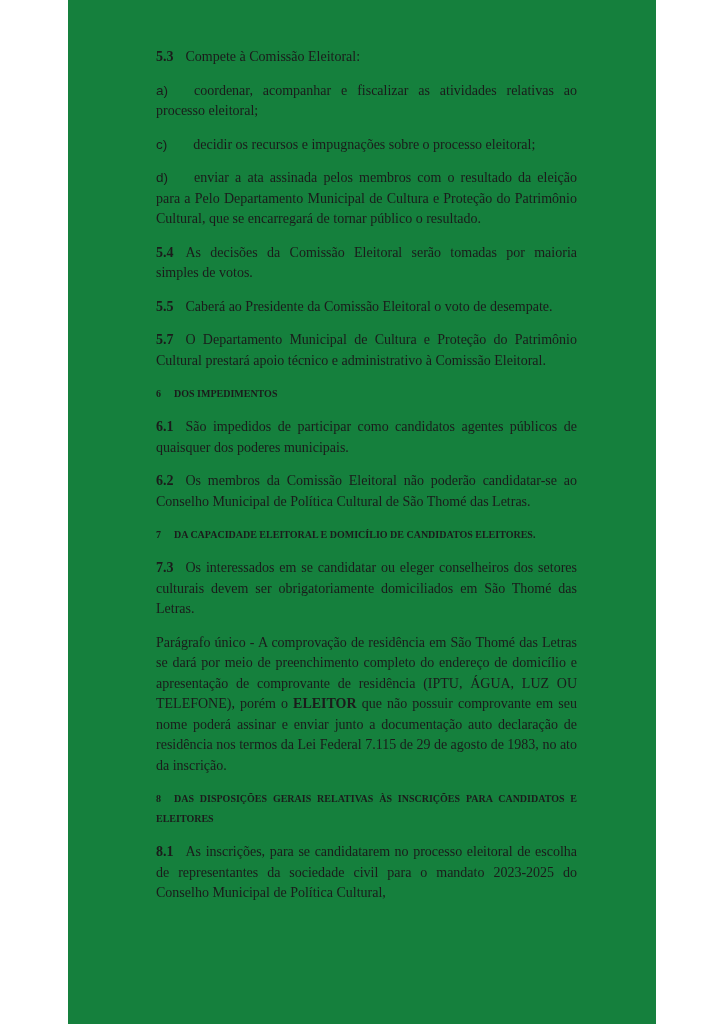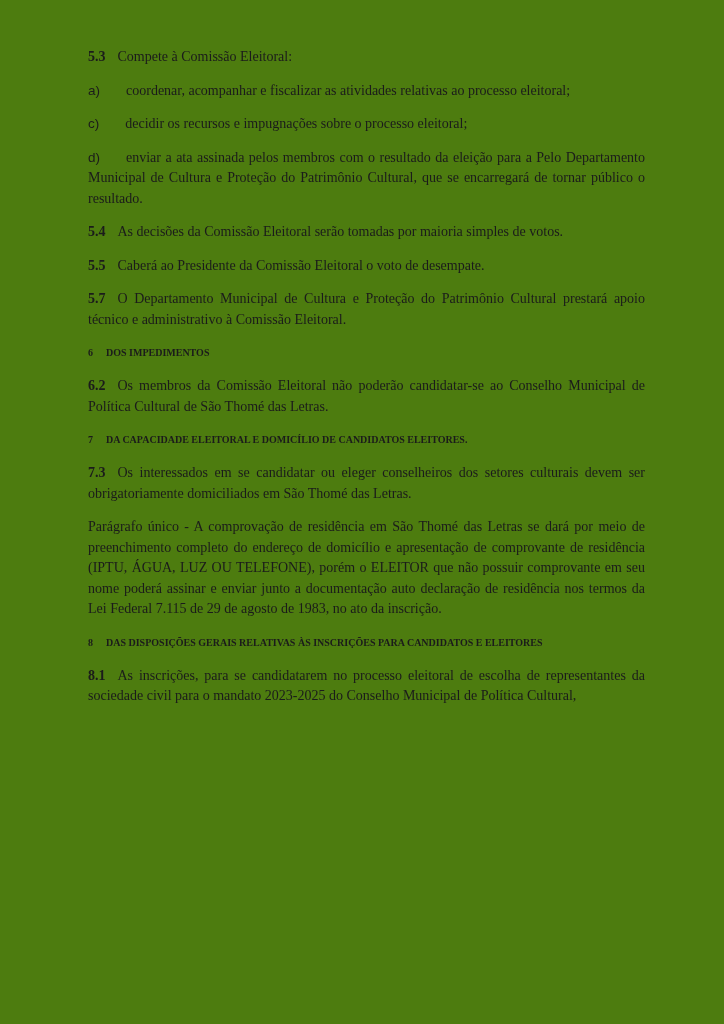--- a/index.html
+++ b/index.html
@@ -2,24 +2,24 @@
 <html><head>
 <meta charset="utf-8">
 <style>
   html, body {
     margin: 0;
     padding: 0;
     background: #ffffff;
   }
   .page {
     position: relative;
-    width: 724px;
+    width: 588px;
     height: 1024px;
     margin: 0 auto;
-    background: #4d7c0f;
+    background: #15803d;
     box-sizing: border-box;
     padding: 47px 79px 0 88px;
     overflow: hidden;
     color: #1b1b1b;
     font-family: "Liberation Serif", "DejaVu Serif", serif;
     font-size: 14px;
     line-height: 20.5px;
   }
   .para {
     margin: 0 0 13px 0;
@@ -38,21 +38,21 @@
     margin: 8px 0 13px 0;
     font-weight: bold;
     font-size: 10px;
     line-height: 20px;
     text-align: justify;
   }
   .heading .num {
     margin-right: 13px;
   }
   .bold-inline {
-    font-weight: normal;
+    font-weight: bold;
   }
 </style>
 </head>
 <body>
 
 <div class="page">
 
   <p class="para"><span class="num">5.3</span><span>Compete à Comissão Eleitoral:</span></p>
 
   <p class="para"><span class="marker">a)</span><span>coordenar, acompanhar e fiscalizar as atividades relativas ao processo eleitoral;</span></p>
@@ -64,20 +64,21 @@
 
   <p class="para"><span class="num">5.4</span><span>As decisões da Comissão Eleitoral serão tomadas por maioria simples de votos.</span></p>
 
   <p class="para"><span class="num">5.5</span><span>Caberá ao Presidente da Comissão Eleitoral o voto de desempate.</span></p>
 
 
   <p class="para"><span class="num">5.7</span><span>O Departamento Municipal de Cultura e Proteção do Patrimônio Cultural prestará apoio técnico e administrativo à Comissão Eleitoral.</span></p>
 
   <p class="heading"><span class="num">6</span><span>DOS IMPEDIMENTOS</span></p>
 
+  <p class="para"><span class="num">6.1</span><span>São impedidos de participar como candidatos agentes públicos de quaisquer dos poderes municipais.</span></p>
 
   <p class="para"><span class="num">6.2</span><span>Os membros da Comissão Eleitoral não poderão candidatar-se ao Conselho Municipal de Política Cultural de São Thomé das Letras.</span></p>
 
   <p class="heading"><span class="num">7</span><span>DA CAPACIDADE ELEITORAL E DOMICÍLIO DE CANDIDATOS ELEITORES.</span></p>
 
 
 
   <p class="para"><span class="num">7.3</span><span>Os interessados em se candidatar ou eleger conselheiros dos setores culturais devem ser obrigatoriamente domiciliados em São Thomé das Letras.</span></p>
 
   <p class="para"><span>Parágrafo único - A comprovação de residência em São Thomé das Letras se dará por meio de preenchimento completo do endereço de domicílio e apresentação de comprovante de residência (IPTU, ÁGUA, LUZ OU TELEFONE), porém o </span><span class="bold-inline">ELEITOR</span><span> que não possuir comprovante em seu nome poderá assinar e enviar junto a documentação auto declaração de residência nos termos da Lei Federal 7.115 de 29 de agosto de 1983, no ato da inscrição.</span></p>

